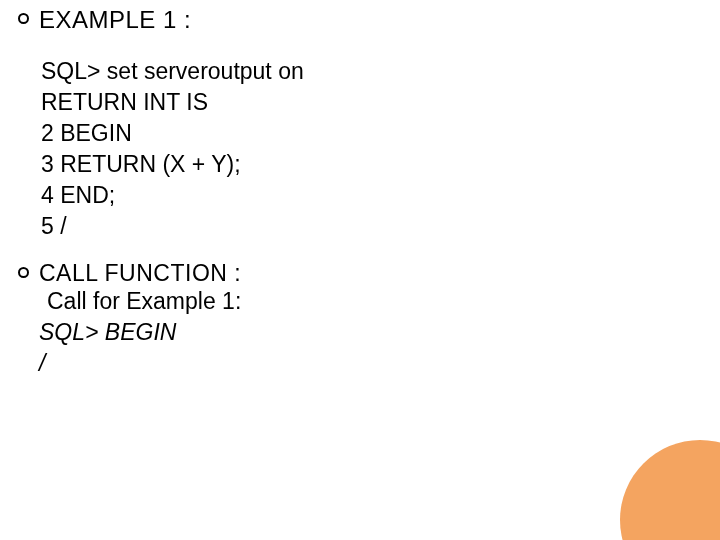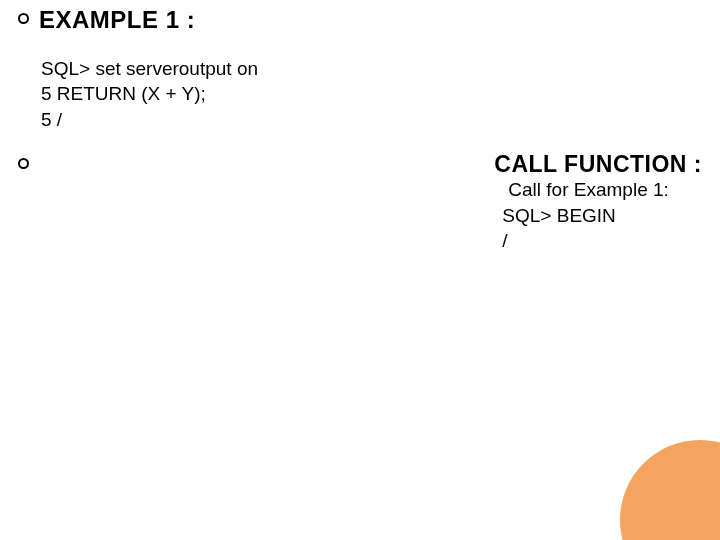--- a/index.html
+++ b/index.html
@@ -32,27 +32,27 @@
   .bullet {
     width: 11px;
     height: 11px;
     border: 2px solid #000;
     border-radius: 50%;
     flex: none;
     margin-top: 7px;
     box-sizing: border-box;
   }
   .heading {
-    font-weight: 700;
+    font-weight: 400;
     font-size: 24px;
     letter-spacing: 0.5px;
     line-height: 1.15;
   }
   .body {
-    font-size: 19px;
+    font-size: 23px;
     line-height: 1.35;
     margin-left: 23px;
   }
   .corner-circle {
     position: absolute;
     right: -60px;
     bottom: -60px;
     width: 160px;
     height: 160px;
     background: #f4a460;
@@ -64,32 +64,35 @@
 
 <div class="slide">
 
   <div class="block">
     <div class="heading-row">
       <span class="bullet"></span>
       <span class="heading">EXAMPLE 1 :</span>
     </div>
     <div class="body">
       <div>SQL&gt; set serveroutput on</div>
-      <div>5 RETURN (X + Y);</div>
+      <div>RETURN INT IS</div>
+      <div>2 BEGIN</div>
+      <div>3 RETURN (X + Y);</div>
+      <div>4 END;</div>
       <div>5 /</div>
     </div>
   </div>
 
   <div class="block">
-    <div class="heading-row" style="margin-bottom:0;justify-content:space-between;">
+    <div class="heading-row" style="margin-bottom:0;">
       <span class="bullet"></span>
       <div>
         <div class="heading" style="font-size:23px;">CALL FUNCTION :</div>
-        <div class="body bold" style="margin-left:14px;">Call for Example 1:</div>
-        <div class="body" style="margin-left:8px;">
+        <div class="body bold" style="margin-left:8px;">Call for Example 1:</div>
+        <div class="body" style="margin-left:0;font-style:italic;">
           <div>SQL&gt; BEGIN</div>
           <div>/</div>
         </div>
       </div>
     </div>
   </div>
 
   <div class="corner-circle"></div>
 </div>
 

